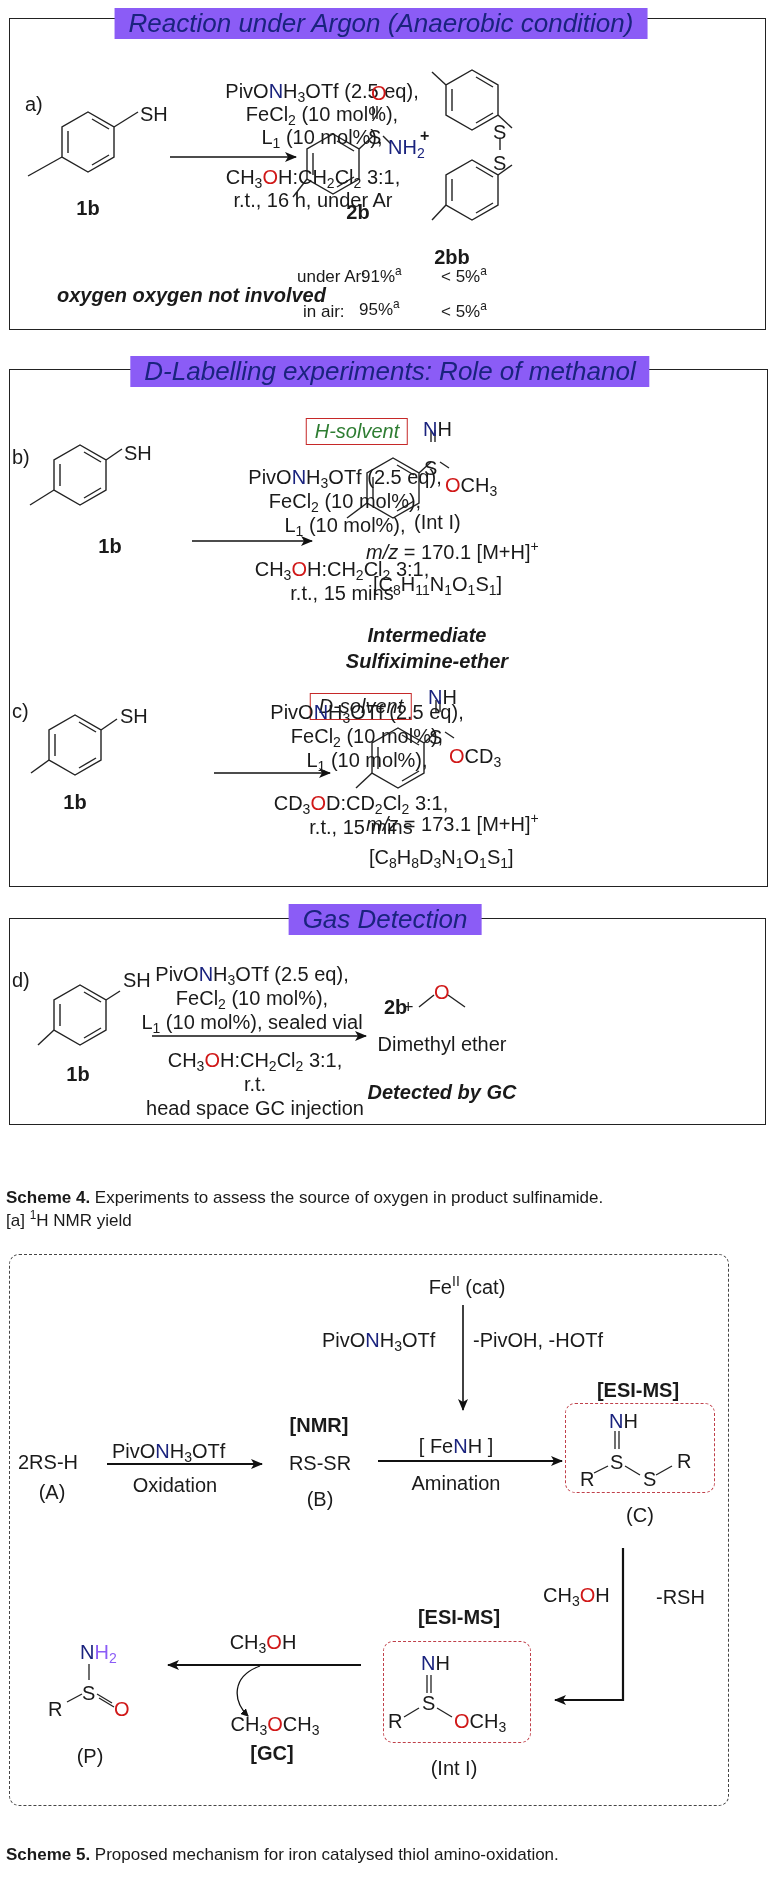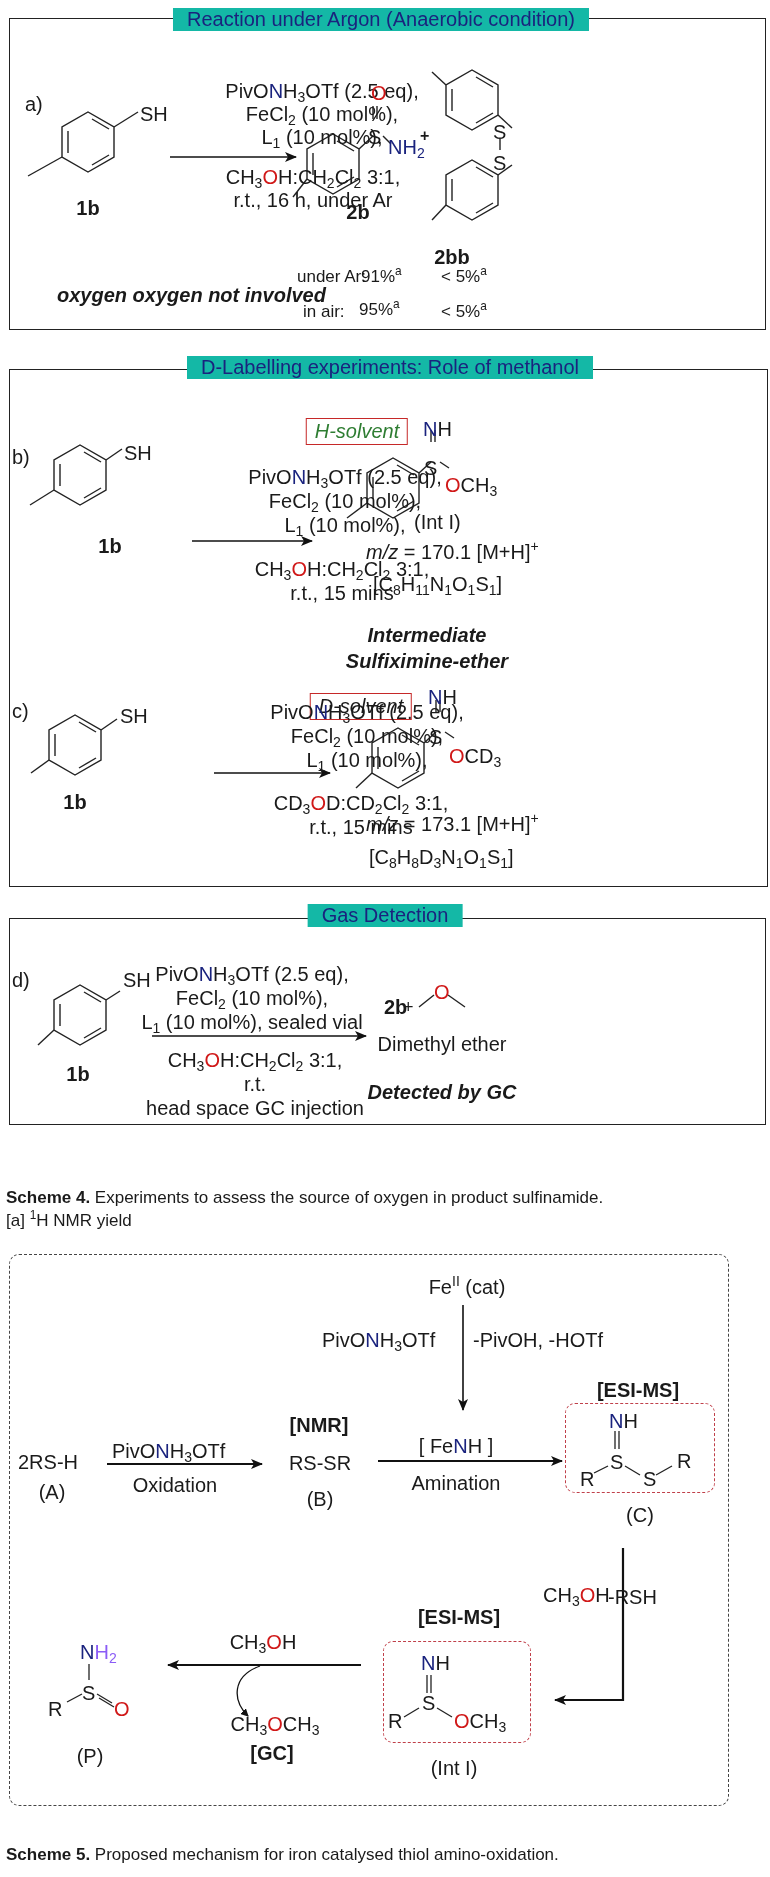--- a/index.html
+++ b/index.html
@@ -1,20 +1,20 @@
 <!DOCTYPE html>
 <html><head>
 <meta charset="utf-8">
 <style>
   html, body { margin: 0; padding: 0; background: #ffffff; }
   body { width: 770px; height: 1877px; position: relative; overflow: hidden;
          font-family: "Liberation Sans", sans-serif; color: #1a1a1a; }
   .panel { position: absolute; border: 1.3px solid #222; }
-  .panel-title { position: absolute; background: #14b8a6; padding: 0 14px; color: #1a237e;
-                 font-size: 20px; white-space: nowrap; transform: translateX(-50%); }
+  .panel-title { position: absolute; background: #8b5cf6; padding: 0 14px; color: #1a237e;
+                 font-style: italic; font-size: 26px; white-space: nowrap; transform: translateX(-50%); }
   .t { position: absolute; white-space: nowrap; font-size: 20px; line-height: 24px; }
   .c { text-align: center; transform: translateX(-50%); }
   .b { font-weight: bold; }
   .i { font-style: italic; }
   .red { color: #d01818; }
   .blue { color: #1a237e; }
   .green { color: #2e7d32; }
   sub { font-size: 0.7em; vertical-align: -0.25em; line-height: 0; }
   sup { font-size: 0.7em; vertical-align: 0.55em; line-height: 0; }
   .solvent-box { position: absolute; border: 1.3px solid #c62828; padding: 1px 8px; font-style: italic; font-size: 20px;
@@ -267,21 +267,21 @@
 <div class="t b c" style="left:638px; top:1378px;">[ESI-MS]</div>
 <div class="red-dash" style="left:565px; top:1403px; width:148px; height:88px;"></div>
 <div class="t blue" style="left:609px; top:1409px;">N<span style="color:#1a1a1a">H</span></div>
 <div class="t" style="left:610px; top:1450px;">S</div>
 <div class="t" style="left:643px; top:1467px;">S</div>
 <div class="t" style="left:580px; top:1467px;">R</div>
 <div class="t" style="left:677px; top:1449px;">R</div>
 <div class="t c" style="left:640px; top:1503px;">(C)</div>
 
 <div class="t" style="left:543px; top:1583px;">CH<sub>3</sub><span class="red">O</span>H</div>
-<div class="t" style="left:608px; top:1585px;">-RSH</div>
+<div class="t" style="left:656px; top:1585px;">-RSH</div>
 
 <div class="t b c" style="left:459px; top:1605px;">[ESI-MS]</div>
 <div class="red-dash" style="left:383px; top:1641px; width:146px; height:100px;"></div>
 <div class="t blue" style="left:421px; top:1651px;">N<span style="color:#1a1a1a">H</span></div>
 <div class="t" style="left:422px; top:1691px;">S</div>
 <div class="t" style="left:388px; top:1709px;">R</div>
 <div class="t" style="left:454px; top:1709px;"><span class="red">O</span>CH<sub>3</sub></div>
 <div class="t c" style="left:454px; top:1756px;">(Int I)</div>
 
 <div class="t c" style="left:263px; top:1630px;">CH<sub>3</sub><span class="red">O</span>H</div>

